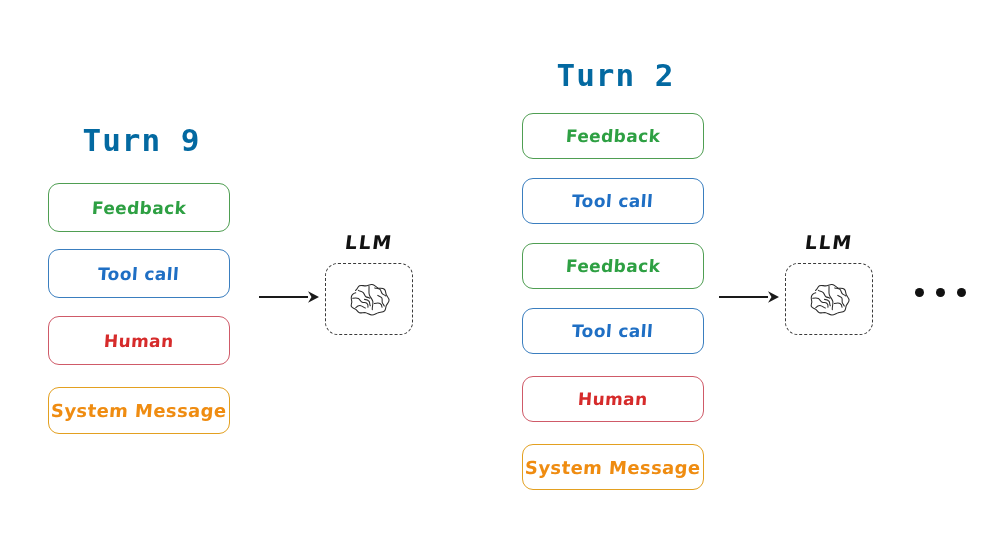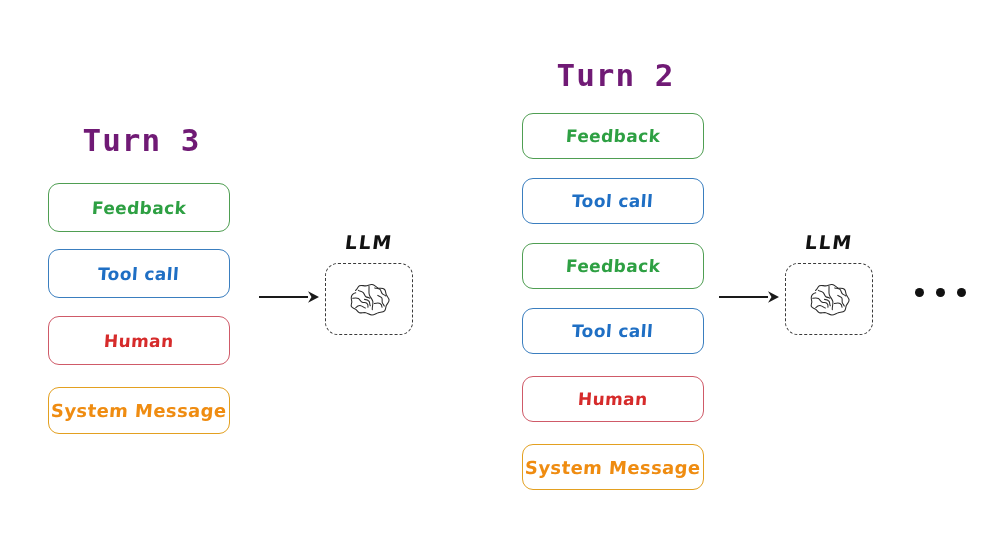--- a/index.html
+++ b/index.html
@@ -21,21 +21,21 @@
     width: 1000px;
     height: 547px;
   }
 
   
   .turn-title {
     position: absolute;
     font-family: "DejaVu Sans Mono", monospace;
     font-size: 31px;
     font-weight: 700;
-    color: #701a75;
+    color: #0369a1;
     letter-spacing: 1px;
     white-space: nowrap;
     text-align: center;
   }
   #turn1-title { left: 34px;  top: 122px; width: 215px; }
   #turn2-title { left: 508px; top: 57px;  width: 215px; }
 
   
   .msg-box {
     position: absolute;
@@ -111,21 +111,21 @@
     height: 9px;
     border-radius: 50%;
     background: #111;
   }
 </style>
 </head>
 <body>
 
 <div id="canvas">
 
-  <div class="turn-title" id="turn1-title">Turn 3</div>
+  <div class="turn-title" id="turn1-title">Turn 9</div>
 
   <div class="msg-box feedback" style="left:48px; top:183px; width:182px; height:49px;">
     <span class="msg-label">Feedback</span>
   </div>
 
   <div class="msg-box toolcall" style="left:48px; top:249px; width:182px; height:49px;">
     <span class="msg-label">Tool call</span>
   </div>
 
   <div class="msg-box human" style="left:48px; top:316px; width:182px; height:49px;">

